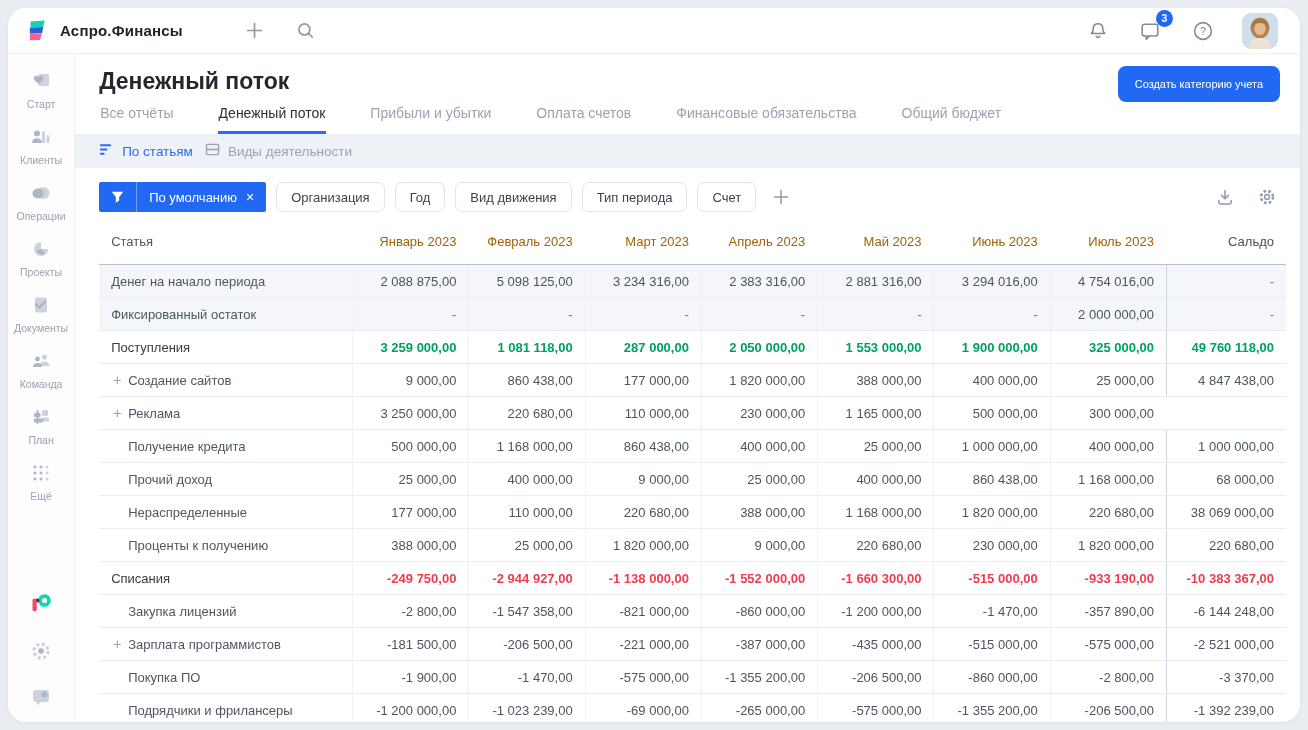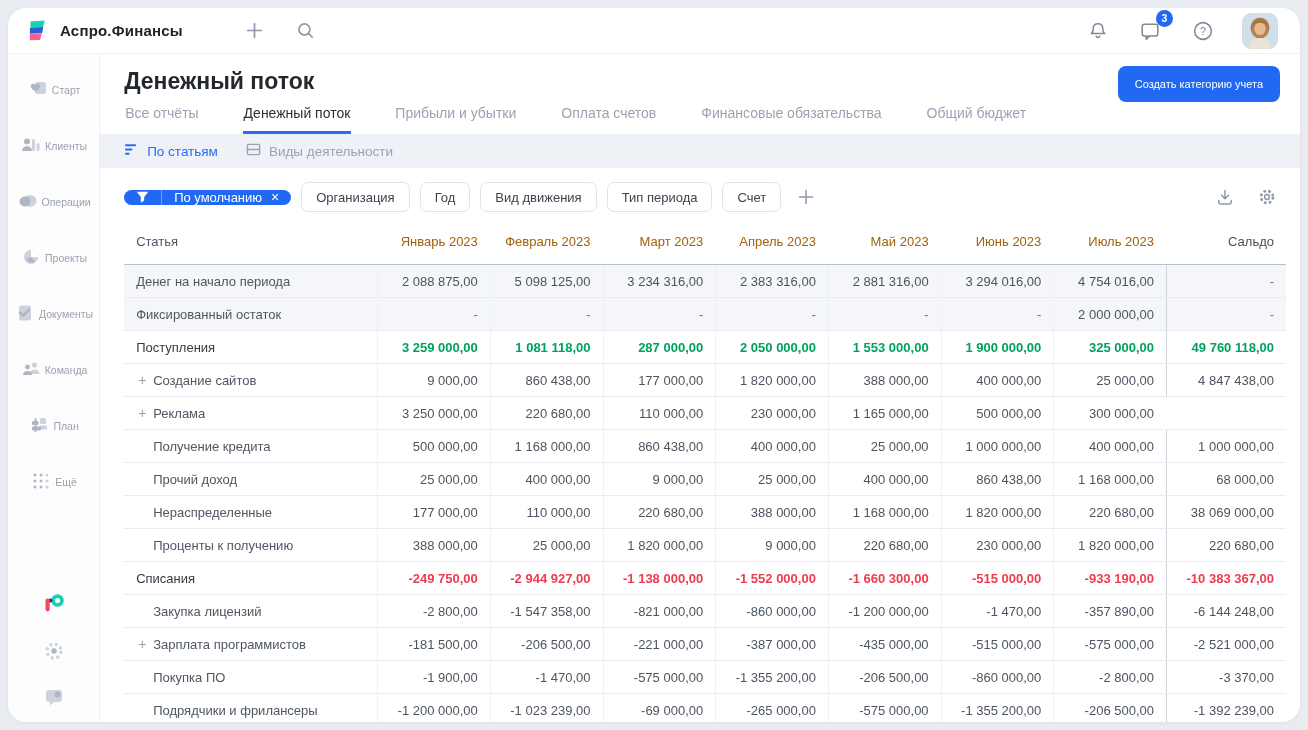--- a/index.html
+++ b/index.html
@@ -27,39 +27,39 @@
   .chat-wrap { position:relative; }
   .badge {
     position:absolute; top:-7px; right:-9px; min-width:17px; height:17px; border-radius:9px;
     background:#2168f3; color:#fff; font-size:10.5px; font-weight:700;
     display:flex; align-items:center; justify-content:center; padding:0 4px;
   }
   .avatar { width:36px; height:36px; border-radius:9px; overflow:hidden; cursor:pointer; border:none; padding:0; background:none; }
   
   .body { flex:1; display:flex; min-height:0; }
   .sidebar { flex:0 0 57px; border-right:1px solid #eef1f4; background:#fdfdfe; display:flex; flex-direction:column; align-items:center; padding-top:8px; }
-  .side-item { width:100%; height:56px; display:flex; flex-direction:row; align-items:center; justify-content:center; gap:3px; cursor:pointer; border:none; background:none; }
+  .side-item { width:100%; height:56px; display:flex; flex-direction:column; align-items:center; justify-content:center; gap:3px; cursor:pointer; border:none; background:none; }
   .side-item .lbl { font-size:10.5px; color:#9aa3b1; }
   .side-bottom { margin-top:auto; display:flex; flex-direction:column; align-items:center; gap:24px; padding-bottom:14px; }
   .side-bottom button { background:none; border:none; padding:0; cursor:pointer; display:flex; }
   
   .content { flex:1; display:flex; flex-direction:column; min-width:0; overflow:hidden; }
   .page-head { padding:12px 20px 0 24px; }
   .head-top { display:flex; align-items:flex-start; justify-content:space-between; }
   .page-title { margin:2px 0 9px; font-size:23px; font-weight:600; color:#23282f; }
   .create-btn { background:#2168f3; color:#fff; border:none; border-radius:8px; height:36px; padding:0 17px; font-size:11px; font-weight:500; font-family:inherit; cursor:pointer; }
   .tabs { display:flex; gap:43px; height:30px; }
   .tab { background:none; border:none; padding:0 1px 10px; font-family:inherit; font-size:14px; color:#9aa3b2; cursor:pointer; border-bottom:3px solid transparent; }
   .tab.active { color:#2a3039; font-weight:500; border-bottom-color:#2b6cf2; }
-  .subtabs { flex:0 0 34px; background:#eef1f6; display:flex; align-items:center; gap:28px; padding:0 24px; }
+  .subtabs { flex:0 0 34px; background:#eef1f6; display:flex; align-items:center; gap:12px; padding:0 24px; }
   .subtab { display:flex; align-items:center; gap:8px; background:none; border:none; font-family:inherit; font-size:13.5px; font-weight:500; color:#9aa3b2; cursor:pointer; padding:0; }
   .subtab.active { color:#2b6cf2; }
   
   .filterbar { flex:0 0 58px; display:flex; align-items:center; padding:0 22px 0 24px; }
-  .chip-active { display:flex; align-items:stretch; height:15px; background:#2168f3; border-radius:12px; color:#fff; font-size:13px; overflow:hidden; cursor:pointer; }
+  .chip-active { display:flex; align-items:stretch; height:30px; background:#2168f3; border-radius:2px; color:#fff; font-size:13px; overflow:hidden; cursor:pointer; }
   .chip-active .funnel-seg { display:flex; align-items:center; padding:0 11px; border:none; background:none; cursor:pointer; }
   .chip-active .divider { width:1px; background:rgba(255,255,255,.35); }
   .chip-active .label-seg { display:flex; align-items:center; gap:9px; padding:0 12px; }
   .chip-active .close { background:none; border:none; color:#fff; font-size:14px; cursor:pointer; padding:0; line-height:1; }
   .chip { height:30px; background:#fff; border:1px solid #dfe3ea; border-radius:7px; padding:0 14px; margin-left:10px; font-family:inherit; font-size:13px; color:#3b434f; cursor:pointer; }
   .add-filter { background:none; border:none; margin-left:14px; cursor:pointer; display:flex; padding:2px; }
   .tools { margin-left:auto; display:flex; align-items:center; gap:20px; }
   .tools button { background:none; border:none; padding:2px; cursor:pointer; display:flex; }
   
   .table { margin:0 14px 0 24px; font-size:13px; flex:1; min-height:0; overflow:hidden; }

